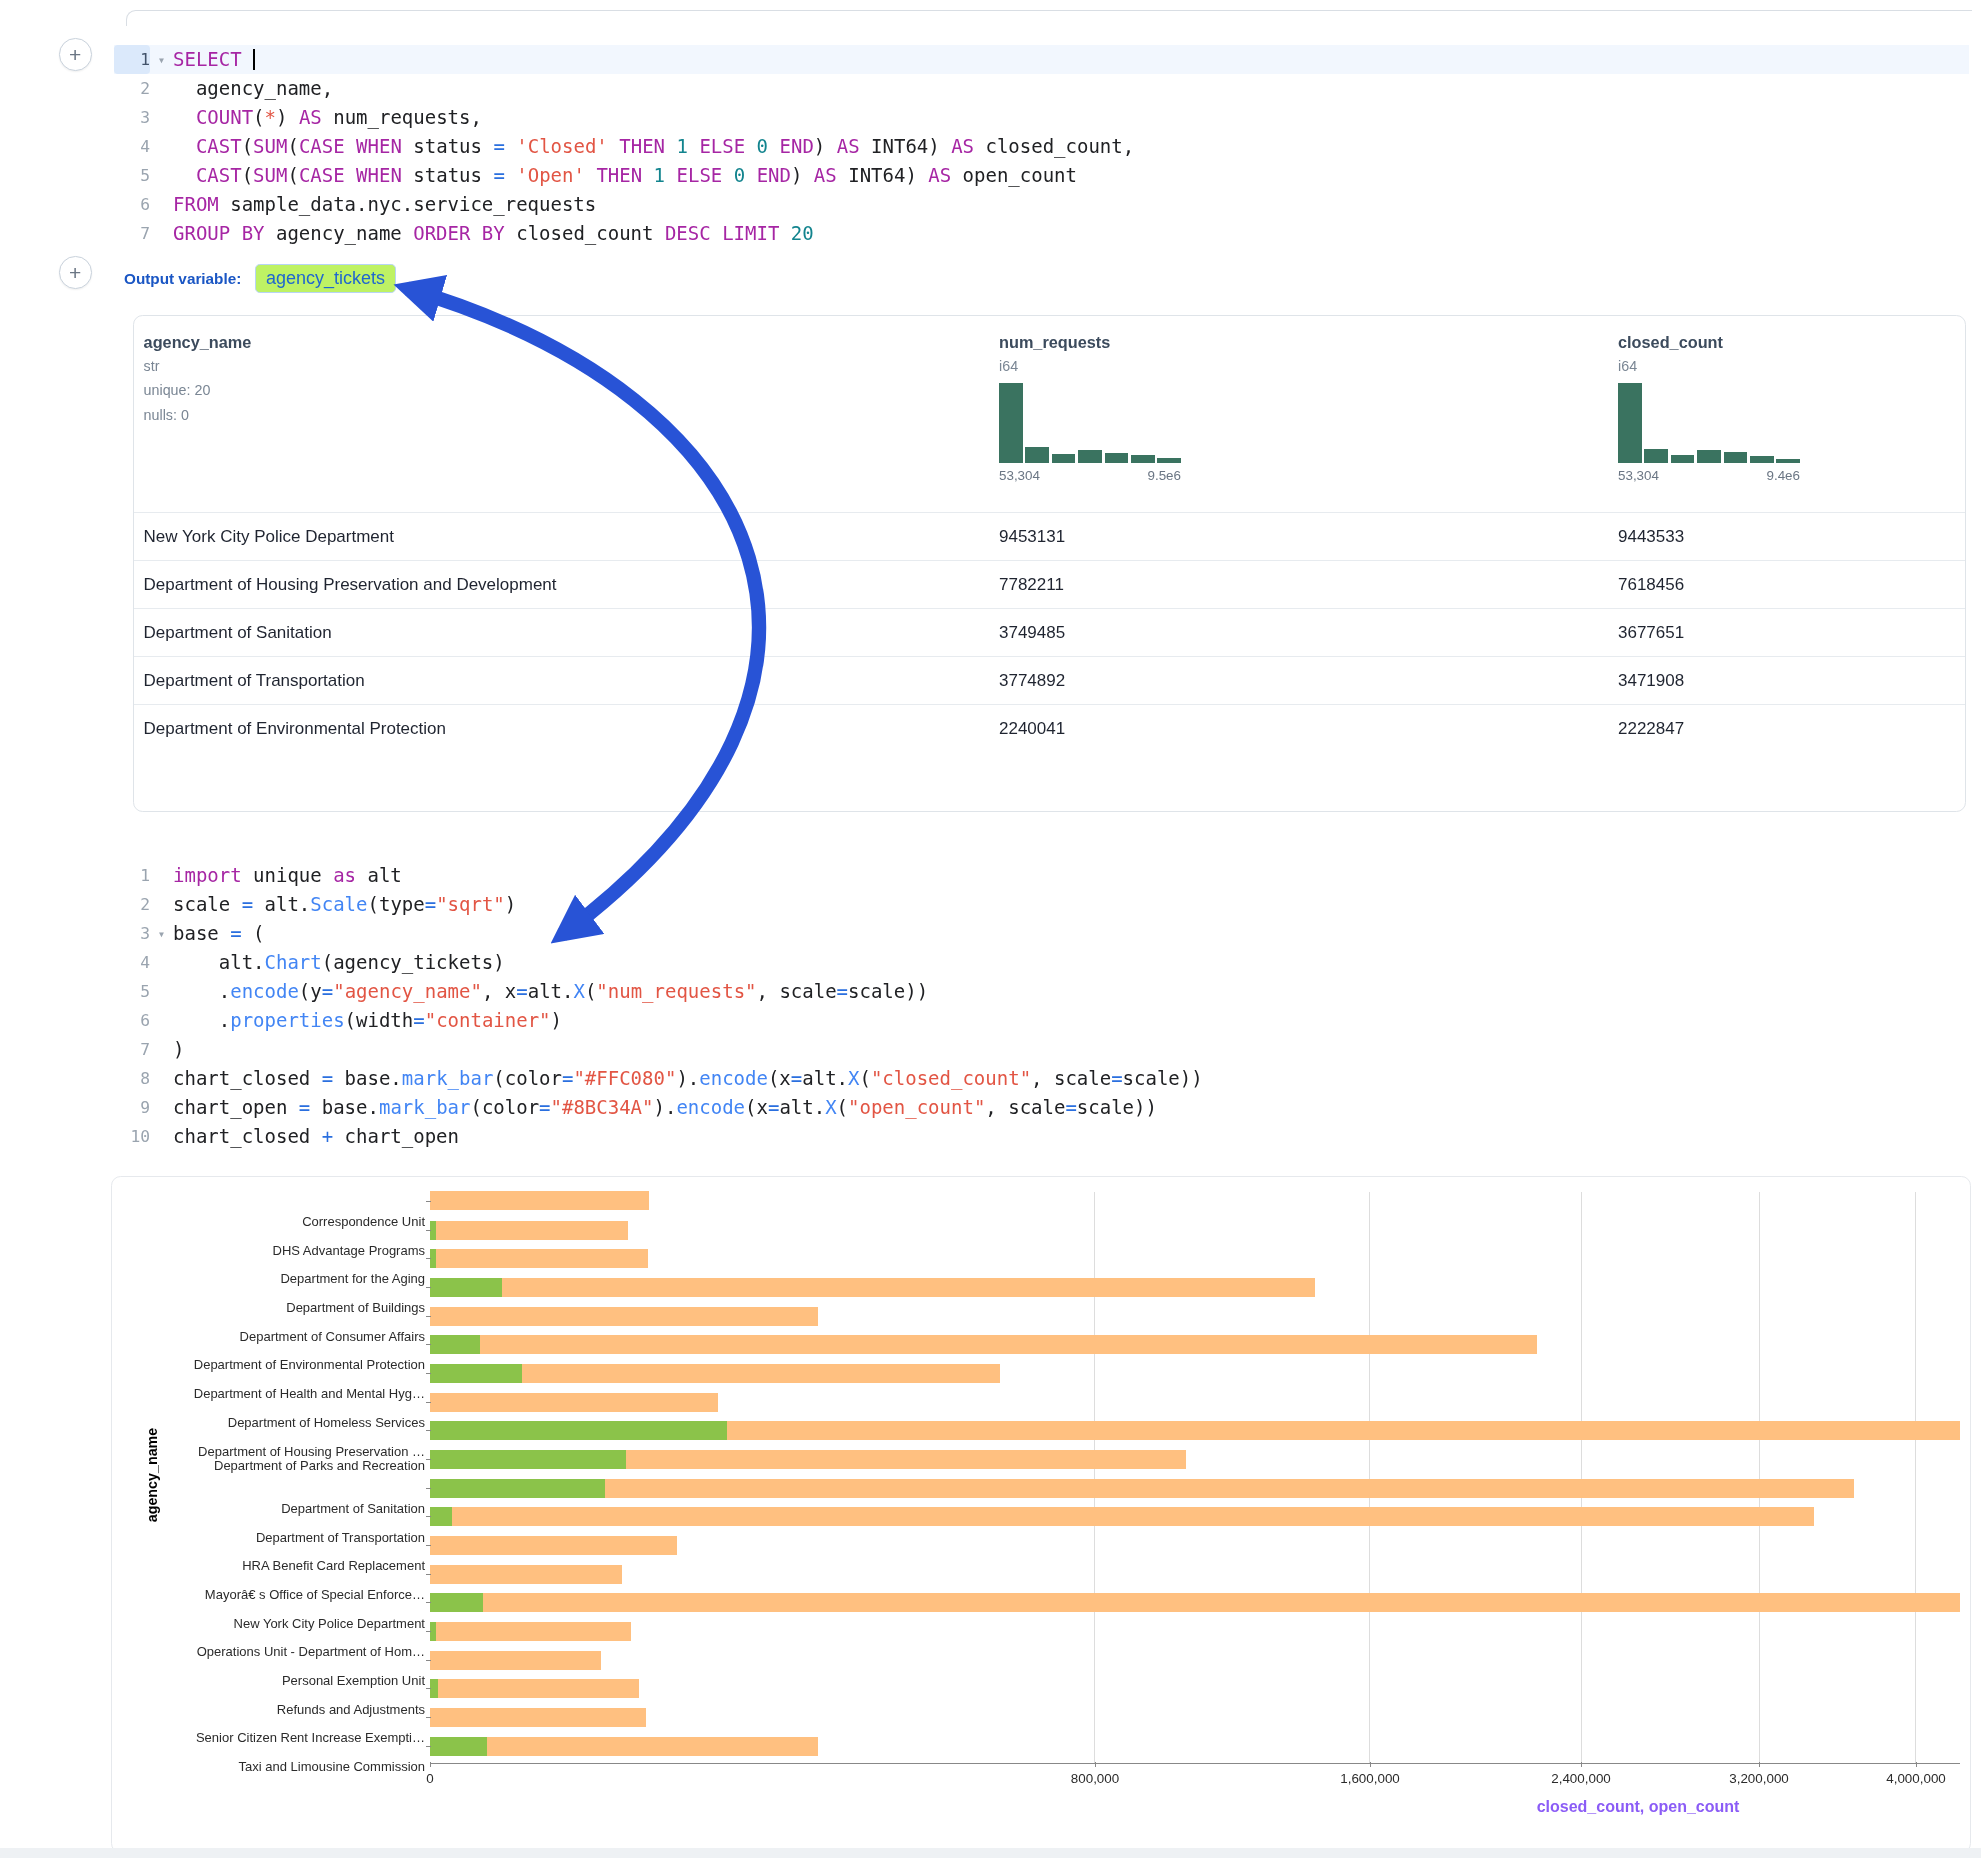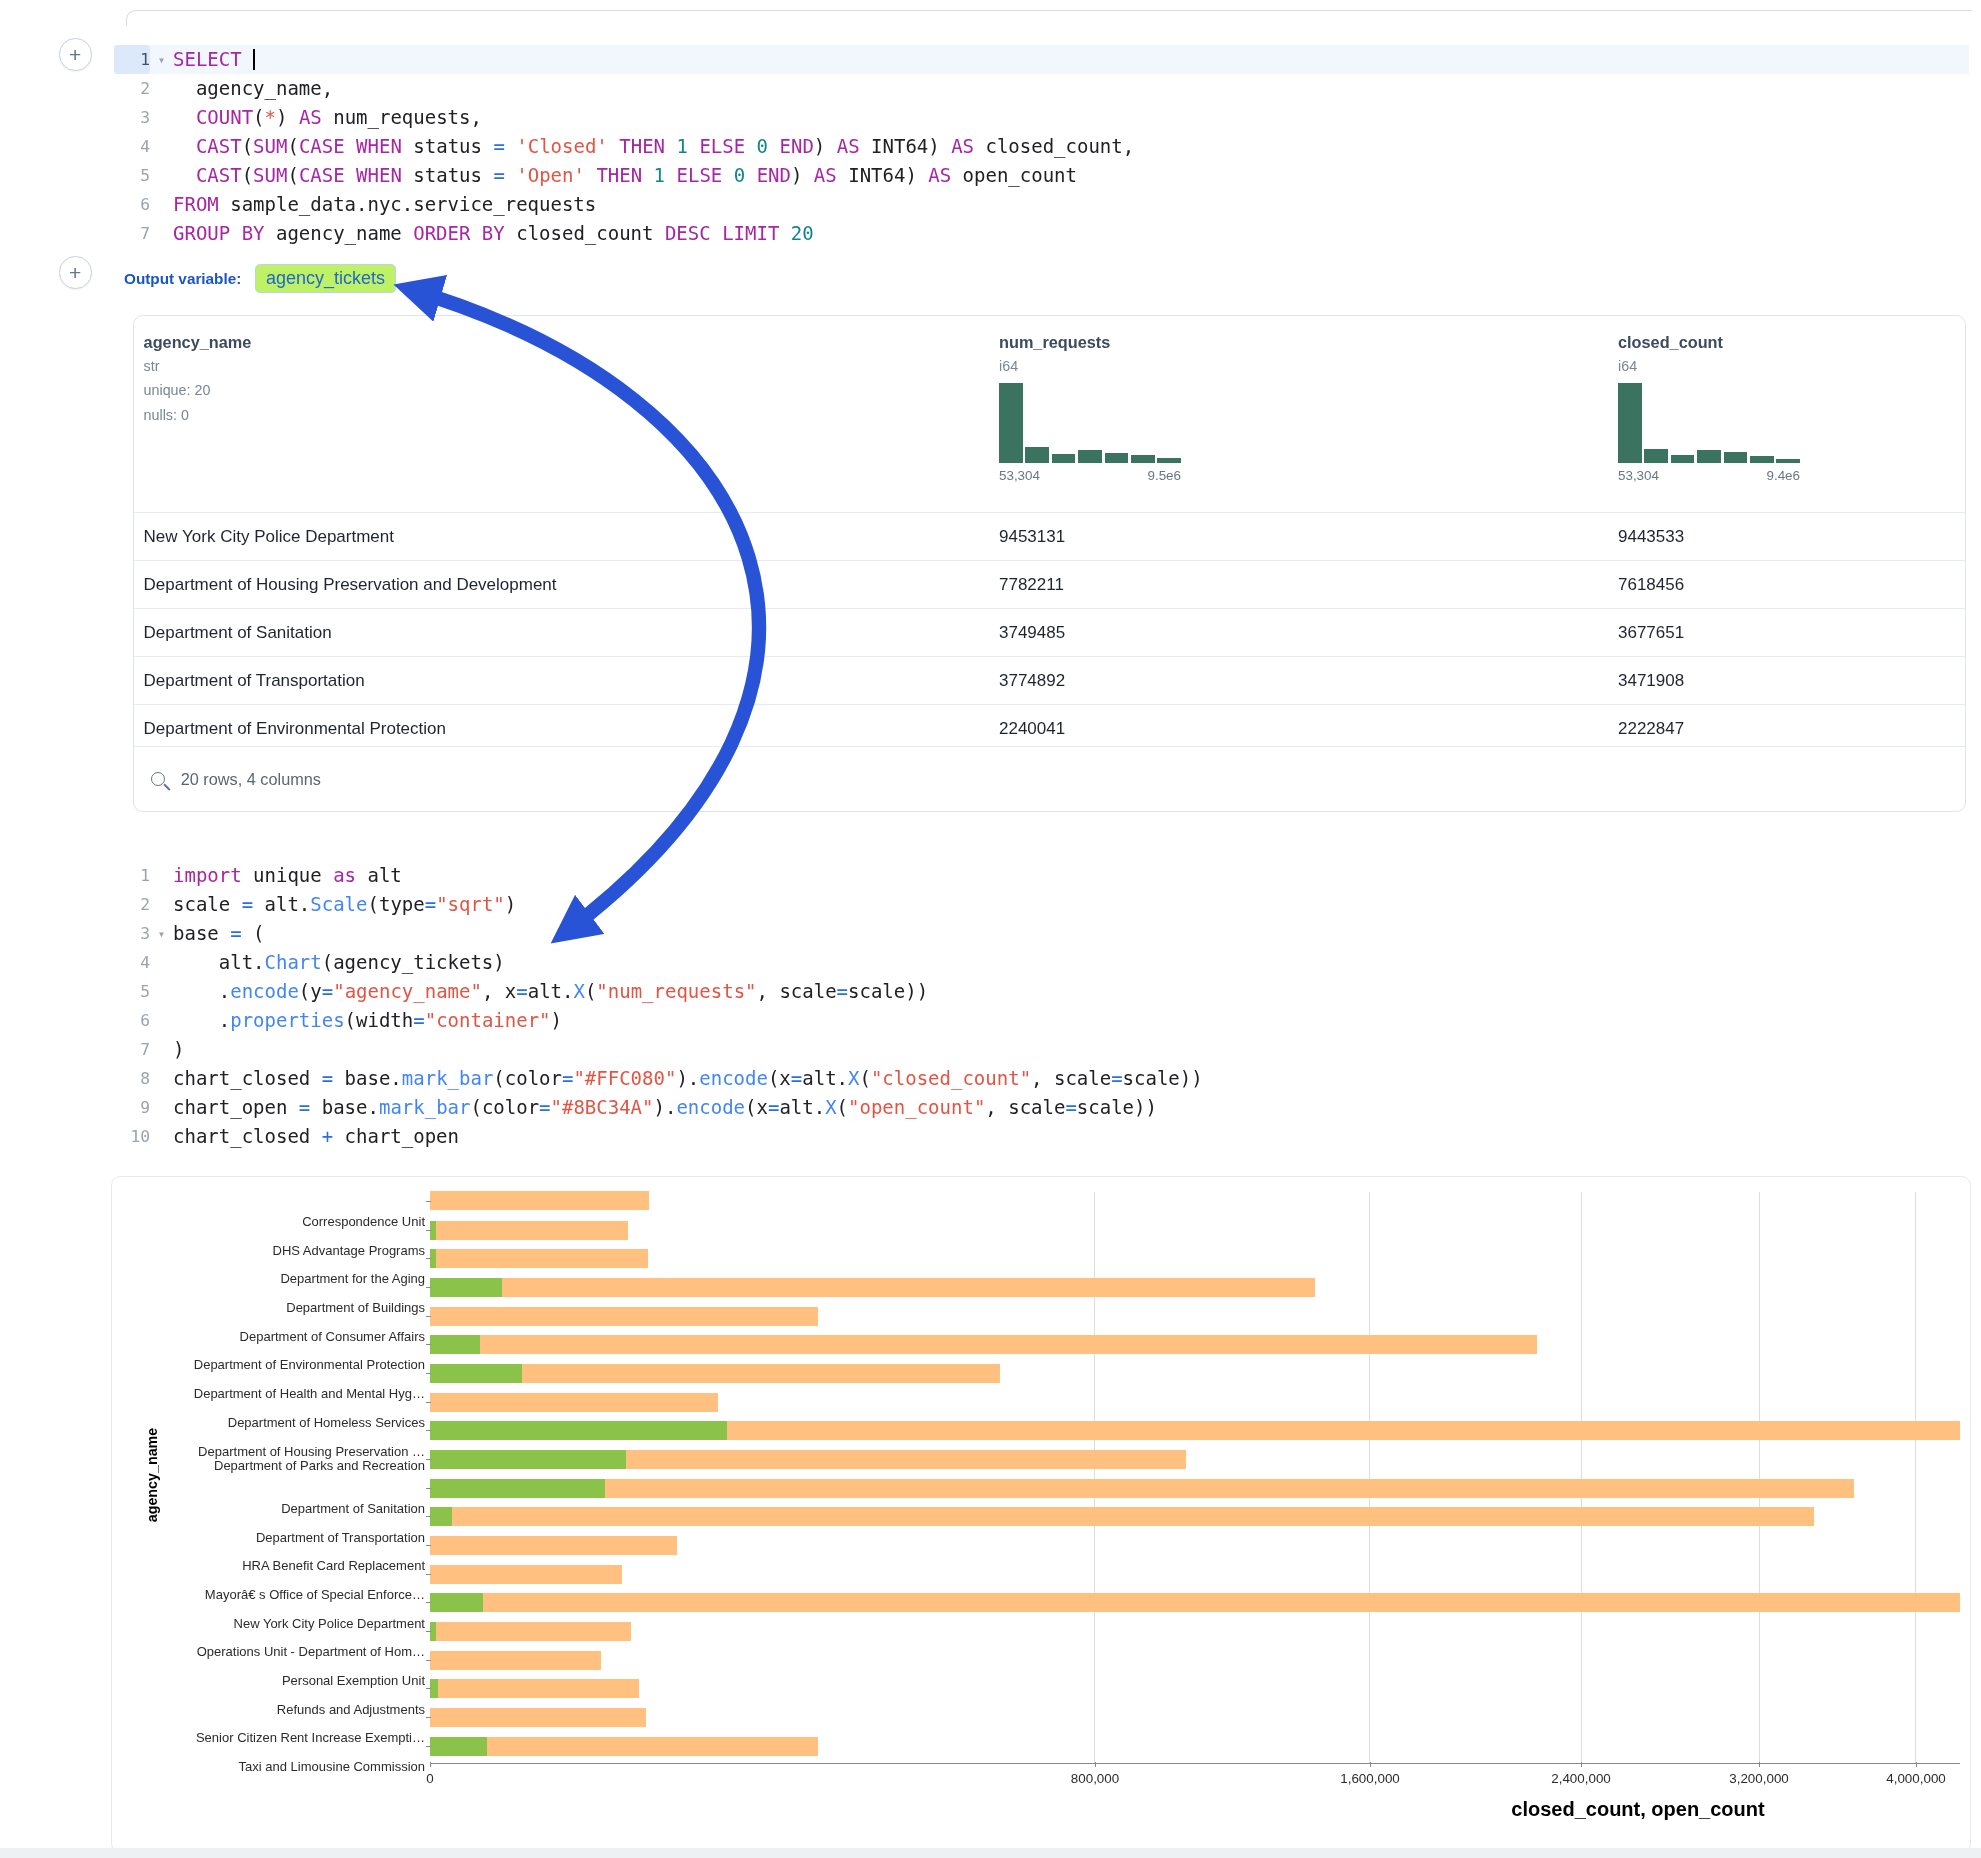--- a/index.html
+++ b/index.html
@@ -64,21 +64,21 @@
     overflow:hidden;border-bottom:1px solid #888;}
   .grid{position:absolute;top:3.8px;bottom:0;width:1px;background:#dddddd;}
   .bar{position:absolute;height:19px;}
   #chart-ylabels{position:absolute;left:0;top:11.5px;width:313px;height:574px;margin-top:20px;}
   .ylab{position:absolute;right:0;height:29px;line-height:29px;font-size:13px;
     color:#2b2b2b;text-align:right;white-space:nowrap;}
   .ytick{position:absolute;left:314px;width:4.8px;height:1px;background:#888;}
   .xtickmark{position:absolute;top:585px;width:1px;height:4.8px;background:#888;}
   .xlab{position:absolute;top:594px;transform:translateX(-50%);font-size:13.4px;color:#2b2b2b;white-space:nowrap;}
   .axis-title-x{position:absolute;top:621px;left:1526px;transform:translateX(-50%);
-    font-size:20px;font-weight:bold;color:#000000;}
+    font-size:16px;font-weight:bold;color:#8b5cf6;}
   .axis-title-y{position:absolute;left:40px;top:298px;transform:translate(-50%,-50%) rotate(-90deg);
     font-size:14.3px;font-weight:bold;color:#000;white-space:nowrap;}
   
   #arrow-overlay{position:absolute;left:0;top:0;width:1982px;height:1858px;pointer-events:none;}
 </style>
 </head>
 <body>
 
 <div class="top-sep"></div>
 
@@ -163,24 +163,20 @@
         <span class="t-cell t-c0">Department of Transportation</span>
         <span class="t-cell t-c1">3774892</span>
         <span class="t-cell t-c2">3471908</span>
       </div>
       <div class="t-row">
         <span class="t-cell t-c0">Department of Environmental Protection</span>
         <span class="t-cell t-c1">2240041</span>
         <span class="t-cell t-c2">2222847</span>
       </div>
     </div>
-  <div id="table-footer">
-    <span class="mag"></span>
-    <span>20 rows, 4 columns</span>
-  </div>
 </section>
 
 <section id="py-cell" class="code-cell">
     <div class="code-line"><span class="gutter">1</span><span class="fold"></span><span class="code-text"><span class="tok-kw">import</span><span class="tok-pl"> unique </span><span class="tok-kw">as</span><span class="tok-pl"> alt</span></span></div>
     <div class="code-line"><span class="gutter">2</span><span class="fold"></span><span class="code-text"><span class="tok-pl">scale </span><span class="tok-op">=</span><span class="tok-pl"> alt.</span><span class="tok-fn">Scale</span><span class="tok-pl">(type</span><span class="tok-op">=</span><span class="tok-str">"sqrt"</span><span class="tok-pl">)</span></span></div>
     <div class="code-line"><span class="gutter">3</span><span class="fold">▾</span><span class="code-text"><span class="tok-pl">base </span><span class="tok-op">=</span><span class="tok-pl"> (</span></span></div>
     <div class="code-line"><span class="gutter">4</span><span class="fold"></span><span class="code-text"><span class="tok-pl">    alt.</span><span class="tok-fn">Chart</span><span class="tok-pl">(agency_tickets)</span></span></div>
     <div class="code-line"><span class="gutter">5</span><span class="fold"></span><span class="code-text"><span class="tok-pl">    .</span><span class="tok-fn">encode</span><span class="tok-pl">(y</span><span class="tok-op">=</span><span class="tok-str">"agency_name"</span><span class="tok-pl">, x</span><span class="tok-op">=</span><span class="tok-pl">alt.</span><span class="tok-fn">X</span><span class="tok-pl">(</span><span class="tok-str">"num_requests"</span><span class="tok-pl">, scale</span><span class="tok-op">=</span><span class="tok-pl">scale))</span></span></div>
     <div class="code-line"><span class="gutter">6</span><span class="fold"></span><span class="code-text"><span class="tok-pl">    .</span><span class="tok-fn">properties</span><span class="tok-pl">(width</span><span class="tok-op">=</span><span class="tok-str">"container"</span><span class="tok-pl">)</span></span></div>
     <div class="code-line"><span class="gutter">7</span><span class="fold"></span><span class="code-text"><span class="tok-pl">)</span></span></div>

